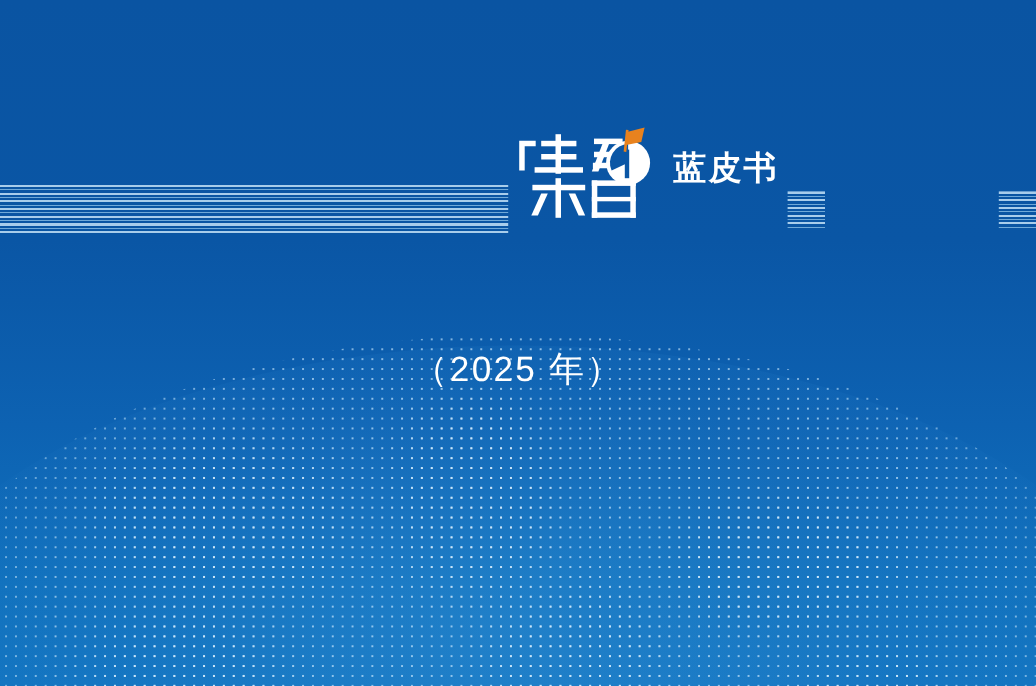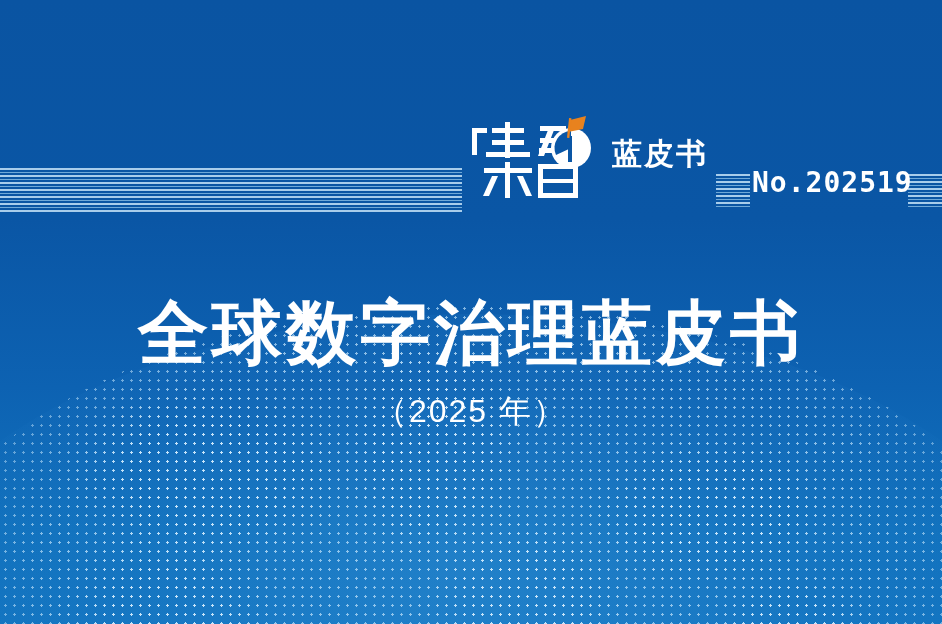--- a/index.html
+++ b/index.html
@@ -225,20 +225,18 @@
       <circle cx="101" cy="36" r="20" fill="#ffffff"></circle>
       <path d="M101 36 L101 19 A17 17 0 0 0 86 43 Z" fill="#0a56a5"></path>
       <rect x="98" y="24" width="4" height="26" fill="#0a56a5"></rect>
 
       <path d="M100 8 L116 4 L113 17 L98 20 Z" fill="#e8821e"></path>
       <rect x="98" y="6" width="2.4" height="20" fill="#e8821e" transform="rotate(6 99 16)"></rect>
     </svg>
     <div class="brand-sub">蓝皮书</div>
   </div>
 
-  <div class="issue">No.202519</div>
 
   <div class="title-block">
-    <h1 class="main-title">全球数字治理蓝皮书</h1>
     <div class="sub-title">（2025 年）</div>
   </div>
 
 </div>
 
 </body></html>

